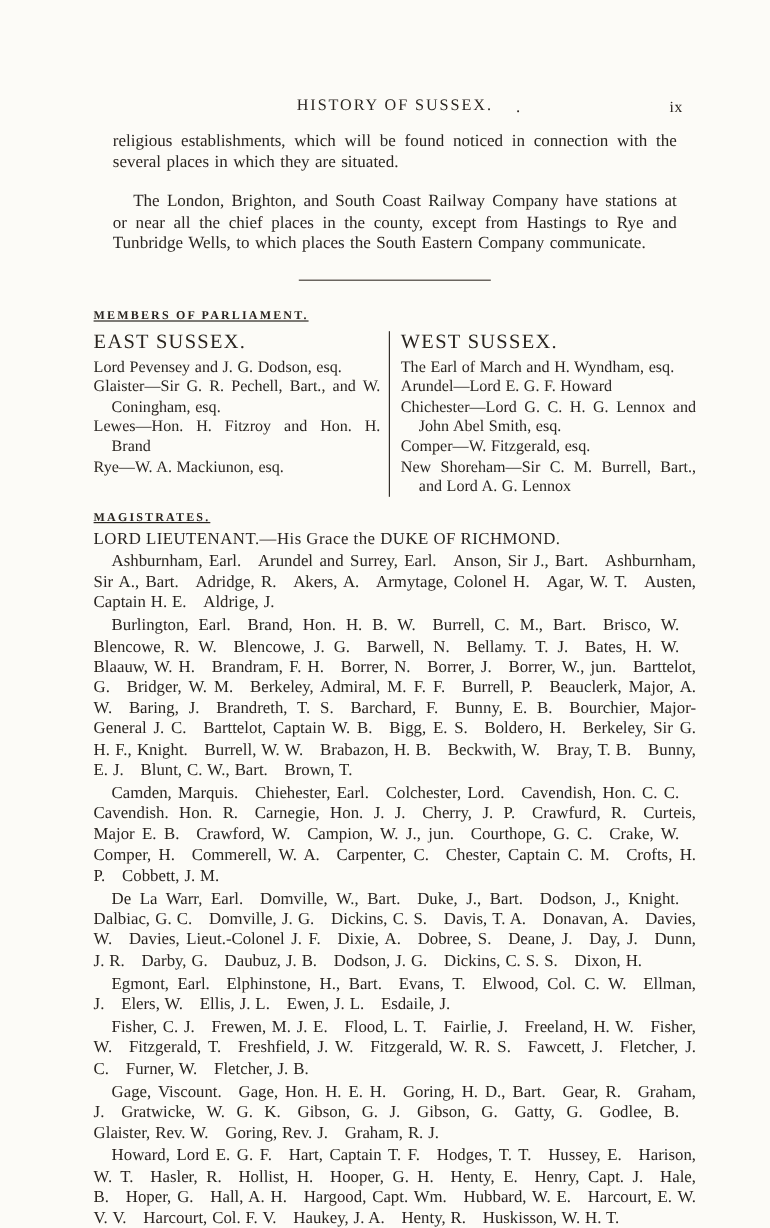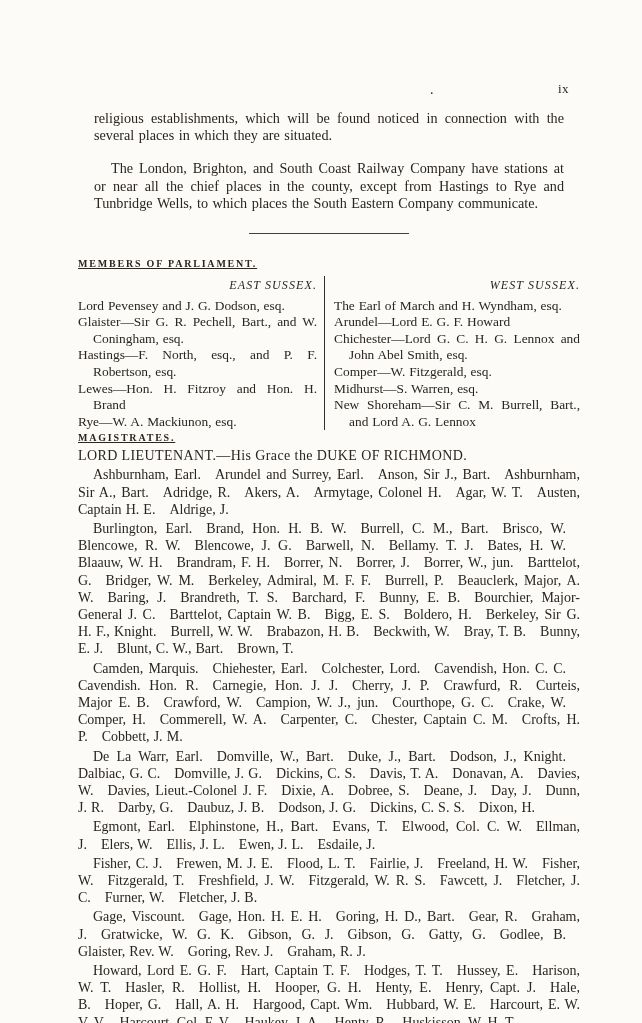--- a/index.html
+++ b/index.html
@@ -44,77 +44,76 @@
   .mp-columns{
     display:flex;align-items:stretch;
     margin-top:7px;
     font-size:13.4px;line-height:16.6px;
   }
   .mp-col{box-sizing:border-box;}
   .mp-col.east{width:246px;padding-right:7px;}
   .mp-col.west{flex:1;padding-left:9px;}
   .mp-divider{width:1px;background:#332e29;}
   .mp-title{
-    margin:1px 0 4px;text-align:right;
-    font-size:12px;font-weight:normal;letter-spacing:1.1px;font-style:italic;
+    margin:1px 0 4px;text-align:left;
+    font-size:17px;font-weight:normal;letter-spacing:1.1px;
   }
   .mp-entry{
     padding-left:15px;text-indent:-15px;
     text-align:justify;word-spacing:0.5px;
   }
   
-  .mag-section-heading{margin-top:2px;}
+  .mag-section-heading{margin-top:12px;}
   .lord-lt{
     margin:5px 0 2px;text-align:left;
     font-size:14px;letter-spacing:0.4px;white-space:nowrap;
   }
   .mag-list{margin-top:1px;}
   .names{
     margin:0 0 2px;
     font-size:14px;line-height:17.2px;
     text-align:justify;text-indent:15px;word-spacing:0.6px;
   }
 </style>
 </head>
 <body>
 
 <div class="page">
 
   <div class="header">
+    <span class="running-title">HISTORY OF SUSSEX.</span>
     <span class="stray-dot">.</span>
     <span class="page-number">ix</span>
   </div>
 
   <p class="intro first">religious establishments, which will be found noticed in connection with the several places in which they are situated.</p>
   <p class="intro indent">The London, Brighton, and South Coast Railway Company have stations at or near all the chief places in the county, except from Hastings to Rye and Tunbridge Wells, to which places the South Eastern Company communicate.</p>
 
   <div class="rule"></div>
 
   <h2 class="section-heading">MEMBERS OF PARLIAMENT.</h2>
 
   <div class="mp-columns">
     <div class="mp-col east">
       <h3 class="mp-title">EAST SUSSEX.</h3>
       <div class="mp-entries">
           <div class="mp-entry">Lord Pevensey and J. G. Dodson, esq.</div>
           <div class="mp-entry">Glaister—Sir G. R. Pechell, Bart., and W. Coningham, esq.</div>
-          <div class="mp-entry">Hastings—F. North, esq., and P. F. Robertson, esq.</div>
           <div class="mp-entry">Lewes—Hon. H. Fitzroy and Hon. H. Brand</div>
           <div class="mp-entry">Rye—W. A. Mackiunon, esq.</div>
         </div>
     </div>
     <div class="mp-divider"></div>
     <div class="mp-col west">
       <h3 class="mp-title">WEST SUSSEX.</h3>
       <div class="mp-entries">
           <div class="mp-entry">The Earl of March and H. Wyndham, esq.</div>
           <div class="mp-entry">Arundel—Lord E. G. F. Howard</div>
           <div class="mp-entry">Chichester—Lord G. C. H. G. Lennox and John Abel Smith, esq.</div>
           <div class="mp-entry">Comper—W. Fitzgerald, esq.</div>
-          <div class="mp-entry">Midhurst—S. Warren, esq.</div>
           <div class="mp-entry">New Shoreham—Sir C. M. Burrell, Bart., and Lord A. G. Lennox</div>
         </div>
     </div>
   </div>
 
   <h2 class="section-heading mag-section-heading">MAGISTRATES.</h2>
 
   <p class="lord-lt">LORD LIEUTENANT.—His Grace the DUKE OF RICHMOND.</p>
 
   <div class="mag-list">

